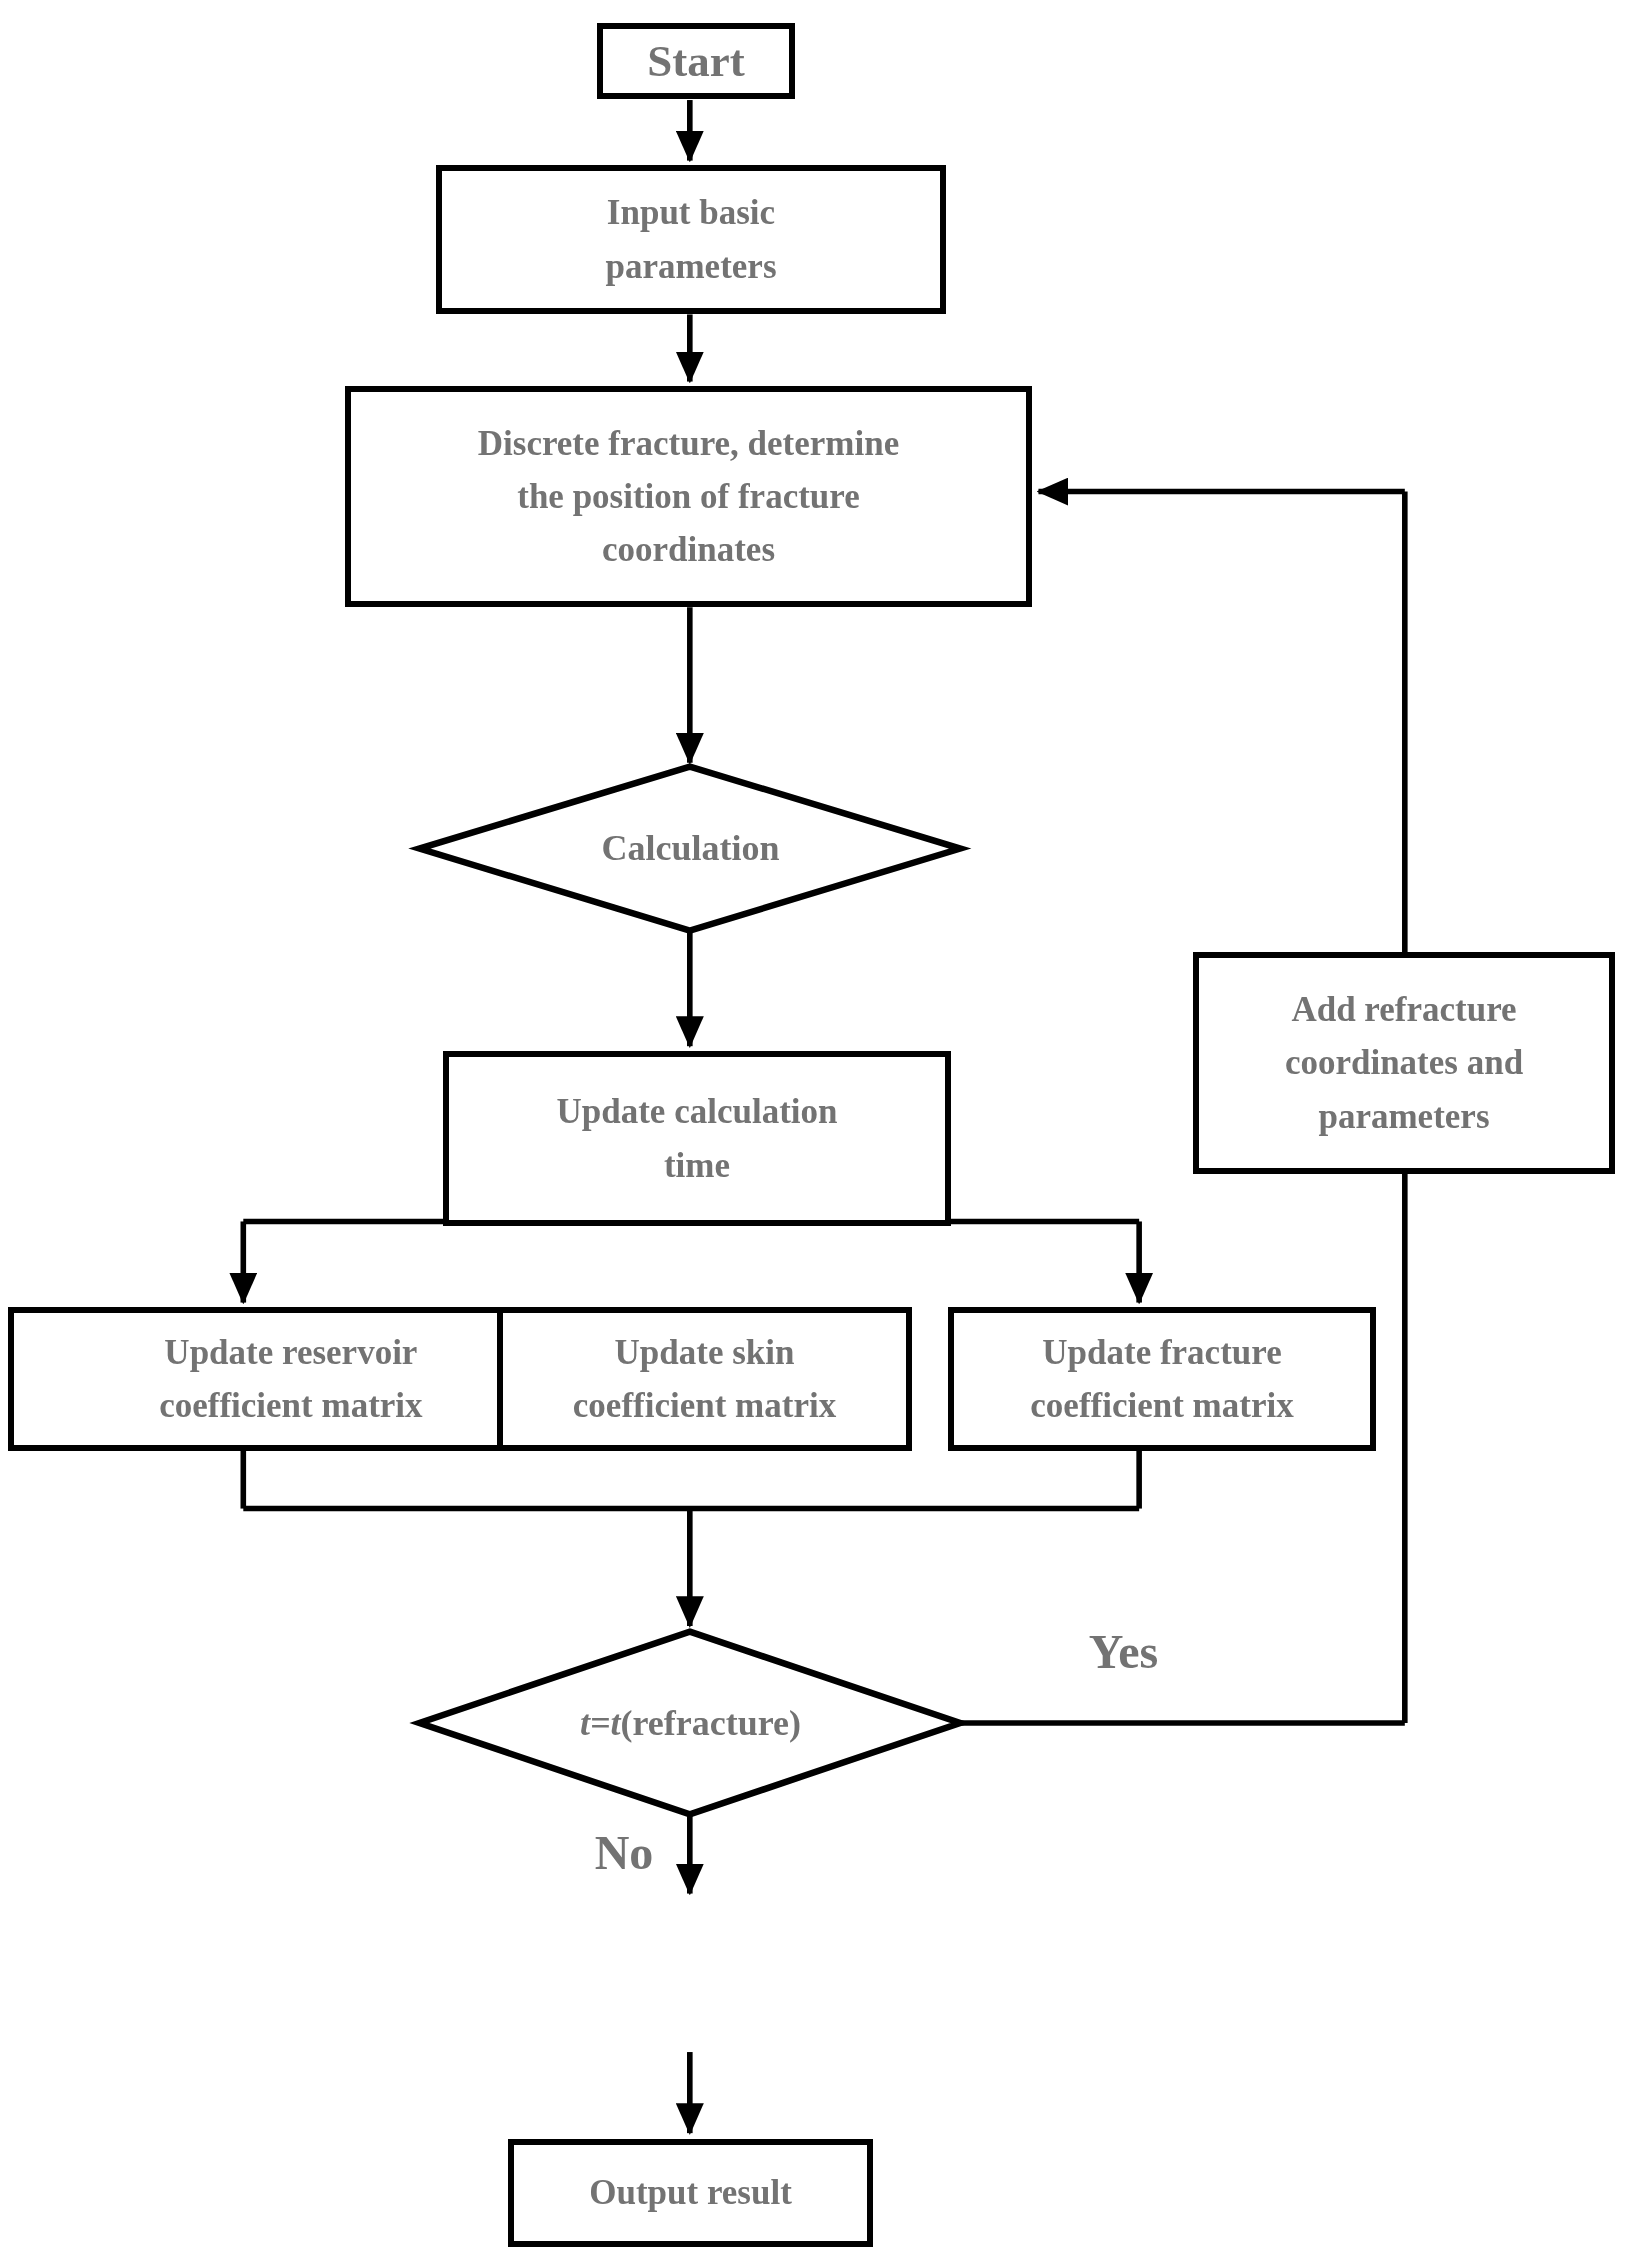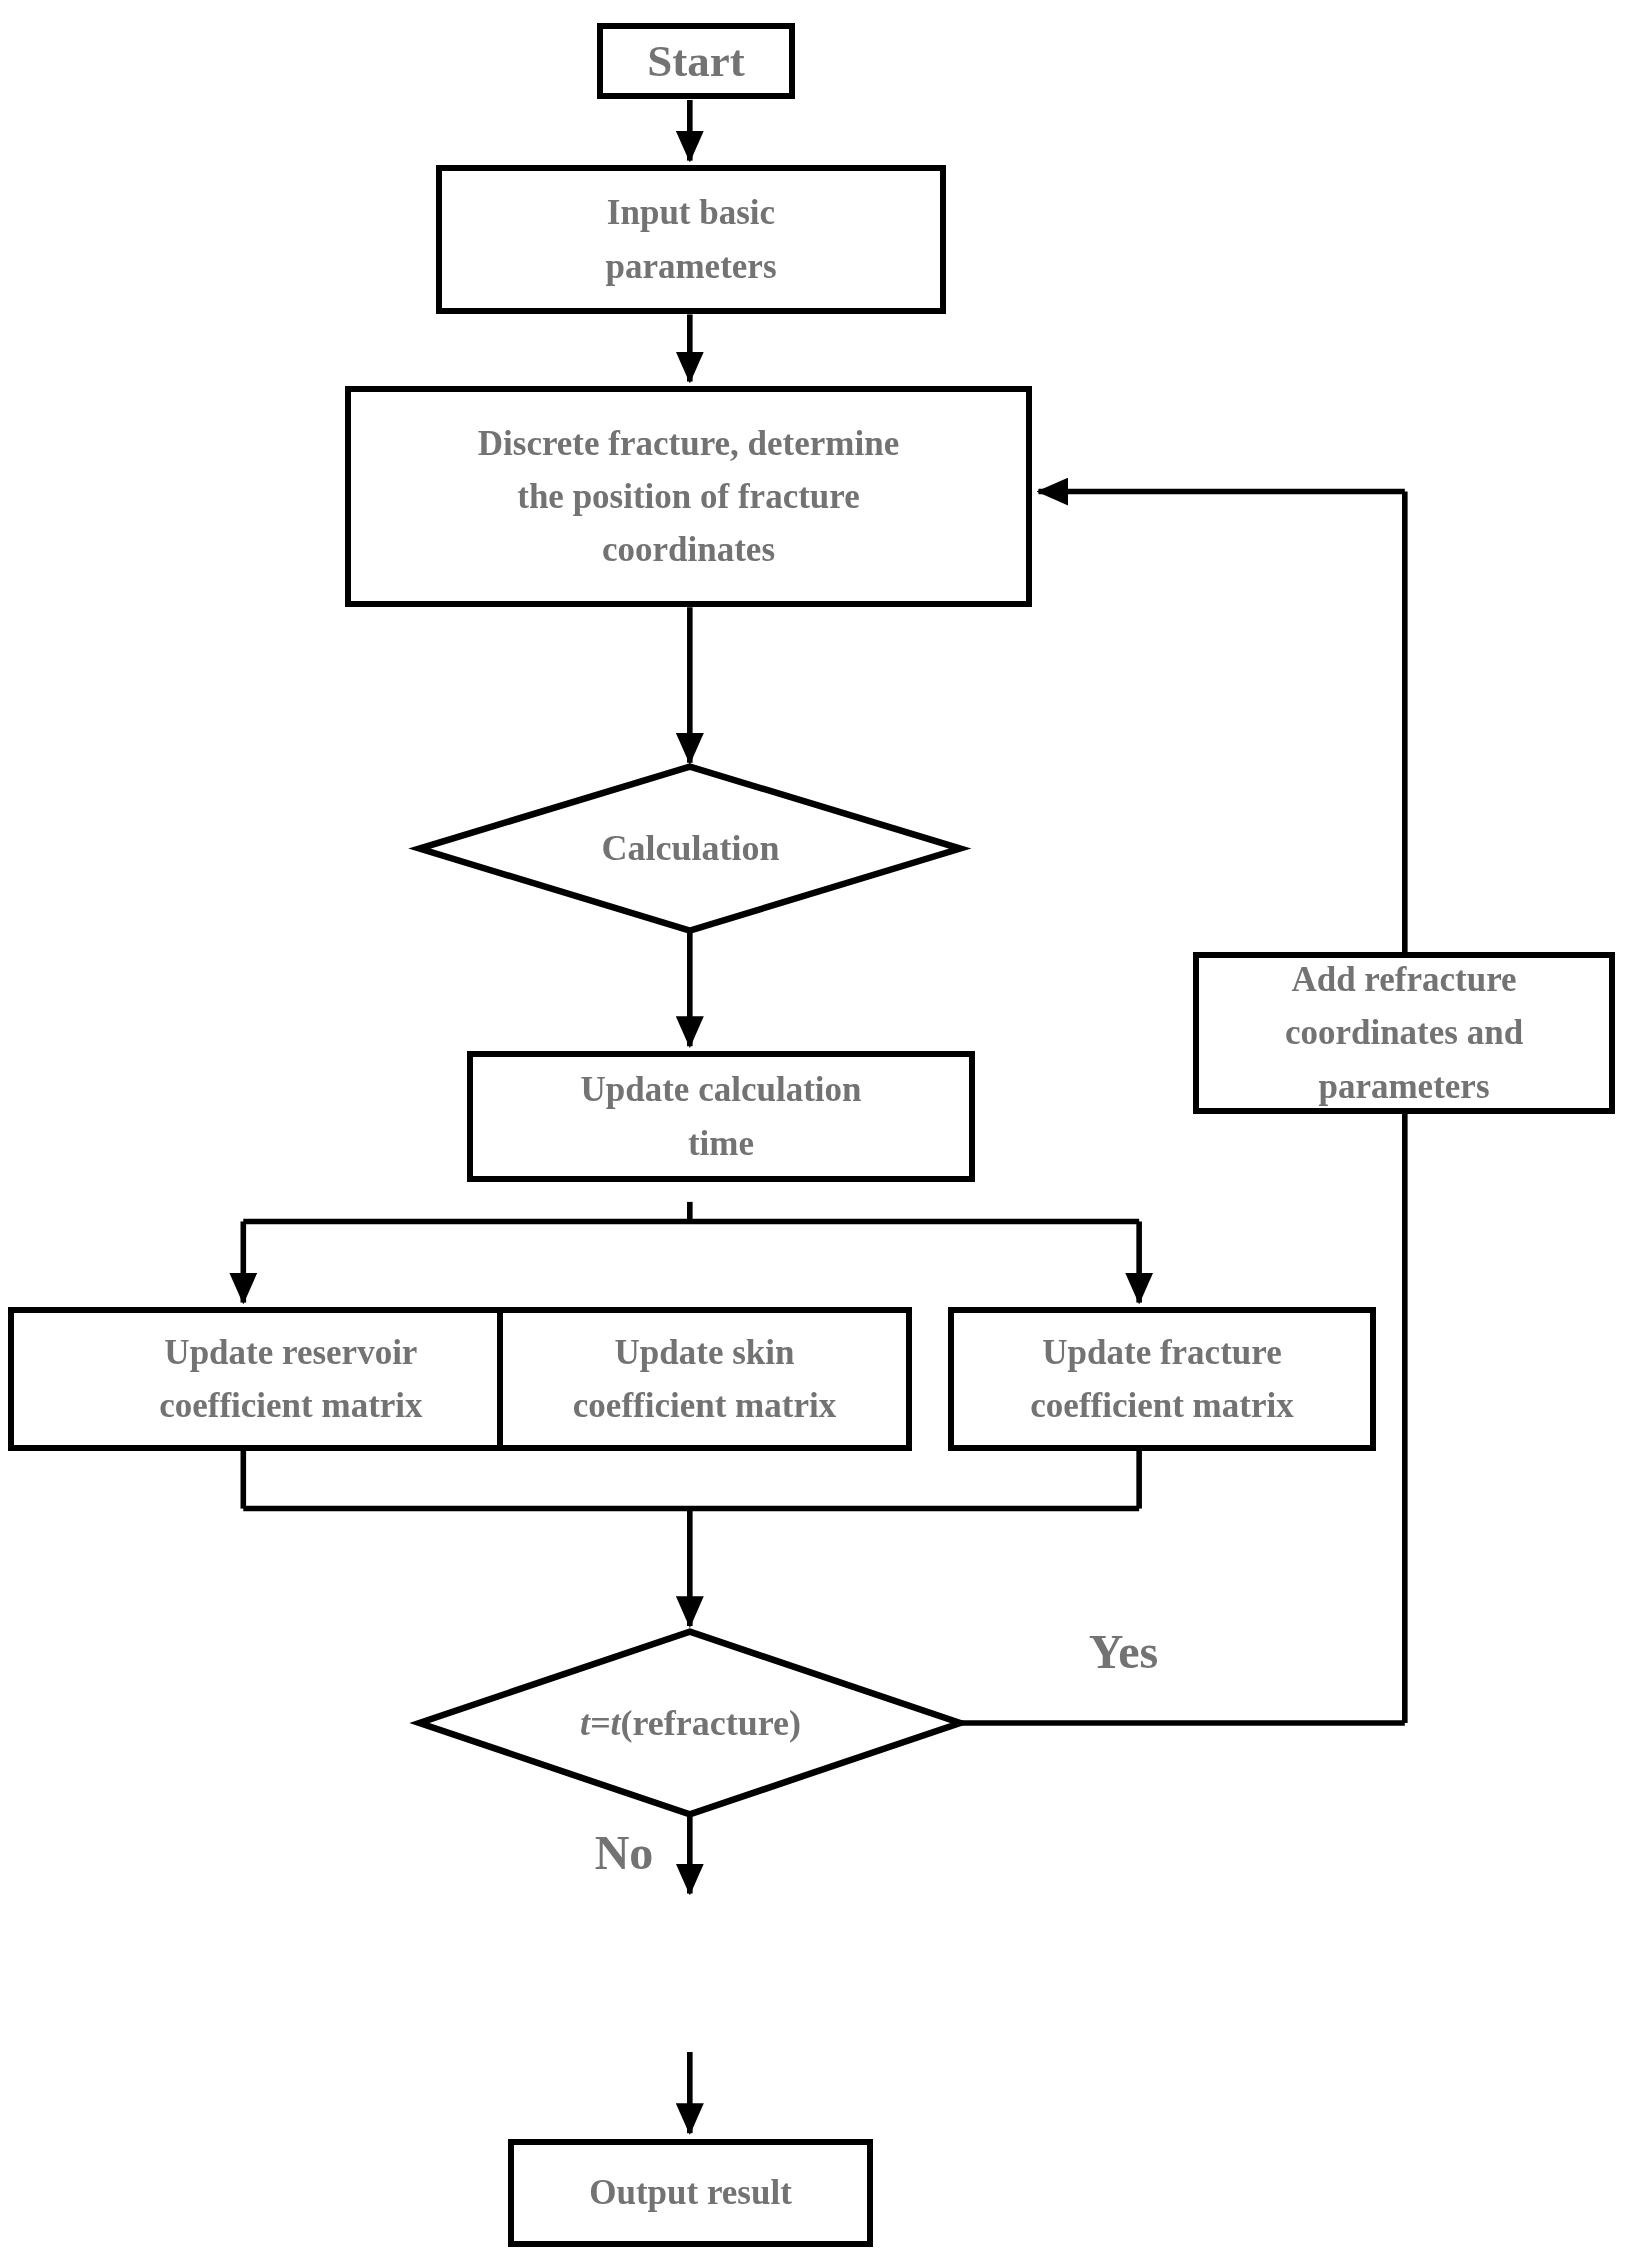--- a/index.html
+++ b/index.html
@@ -96,33 +96,33 @@
 
   <div class="node" style="left:597px; top:23px; width:198px; height:76px; font-size:45px;">Start</div>
 
   <div class="node" style="left:436px; top:165px; width:510px; height:149px;">Input basic
 parameters</div>
 
   <div class="node" style="left:345px; top:386px; width:687px; height:221px;">Discrete fracture, determine
 the position of fracture
 coordinates</div>
 
-  <div class="node" style="left:467px; top:1051px; width:508px; height:131px;">Update calculation
+  <div class="node" style="left:443px; top:1051px; width:508px; height:175px;">Update calculation
 time</div>
 
   <div class="node" style="left:8.4px; top:1307px; width:565px; height:144px;">Update reservoir
 coefficient matrix</div>
 
   <div class="node" style="left:497px; top:1307px; width:415px; height:144px;">Update skin
 coefficient matrix</div>
 
   <div class="node" style="left:926px; top:1307px; width:428px; height:144px;margin-left:22px;">Update fracture
 coefficient matrix</div>
 
-  <div class="node" style="left:1193px; top:952px; width:422px; height:162px;">Add refracture
+  <div class="node" style="left:1193px; top:952px; width:422px; height:222px;">Add refracture
 coordinates and
 parameters</div>
 
 
   <div class="node" style="left:508px; top:2139px; width:365px; height:108px;">Output result</div>
 
   <div class="diamond-label" style="left:420px; top:766px; width:541px; height:164px;">Calculation</div>
 
   <div class="diamond-label" style="left:420px; top:1631px; width:541px; height:183px;">
     <span class="it">t=t</span>

